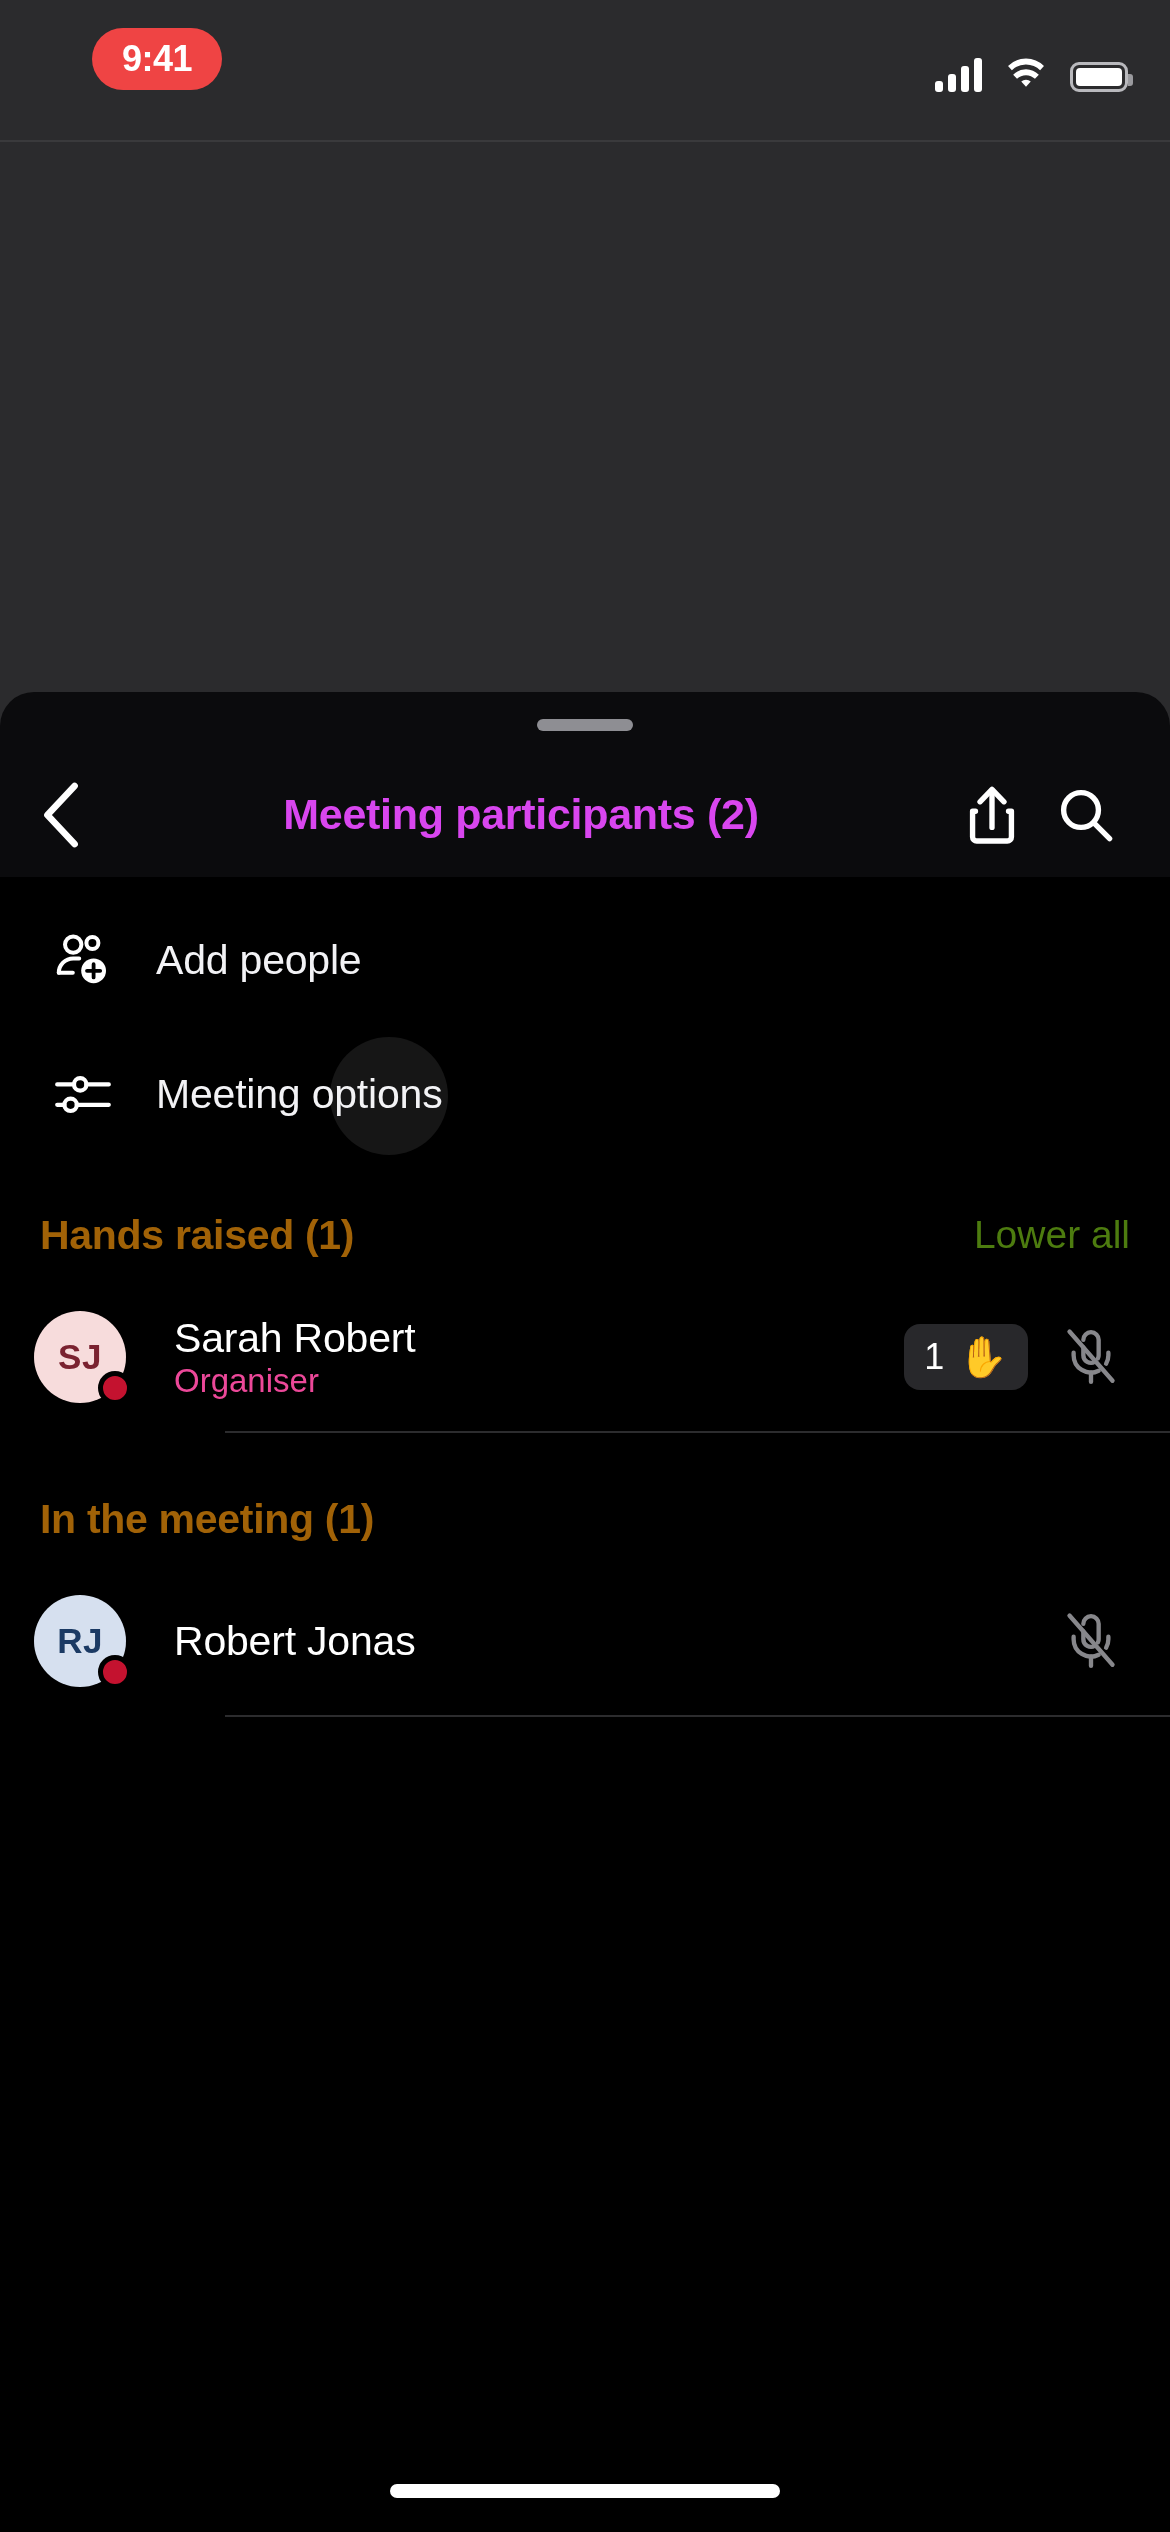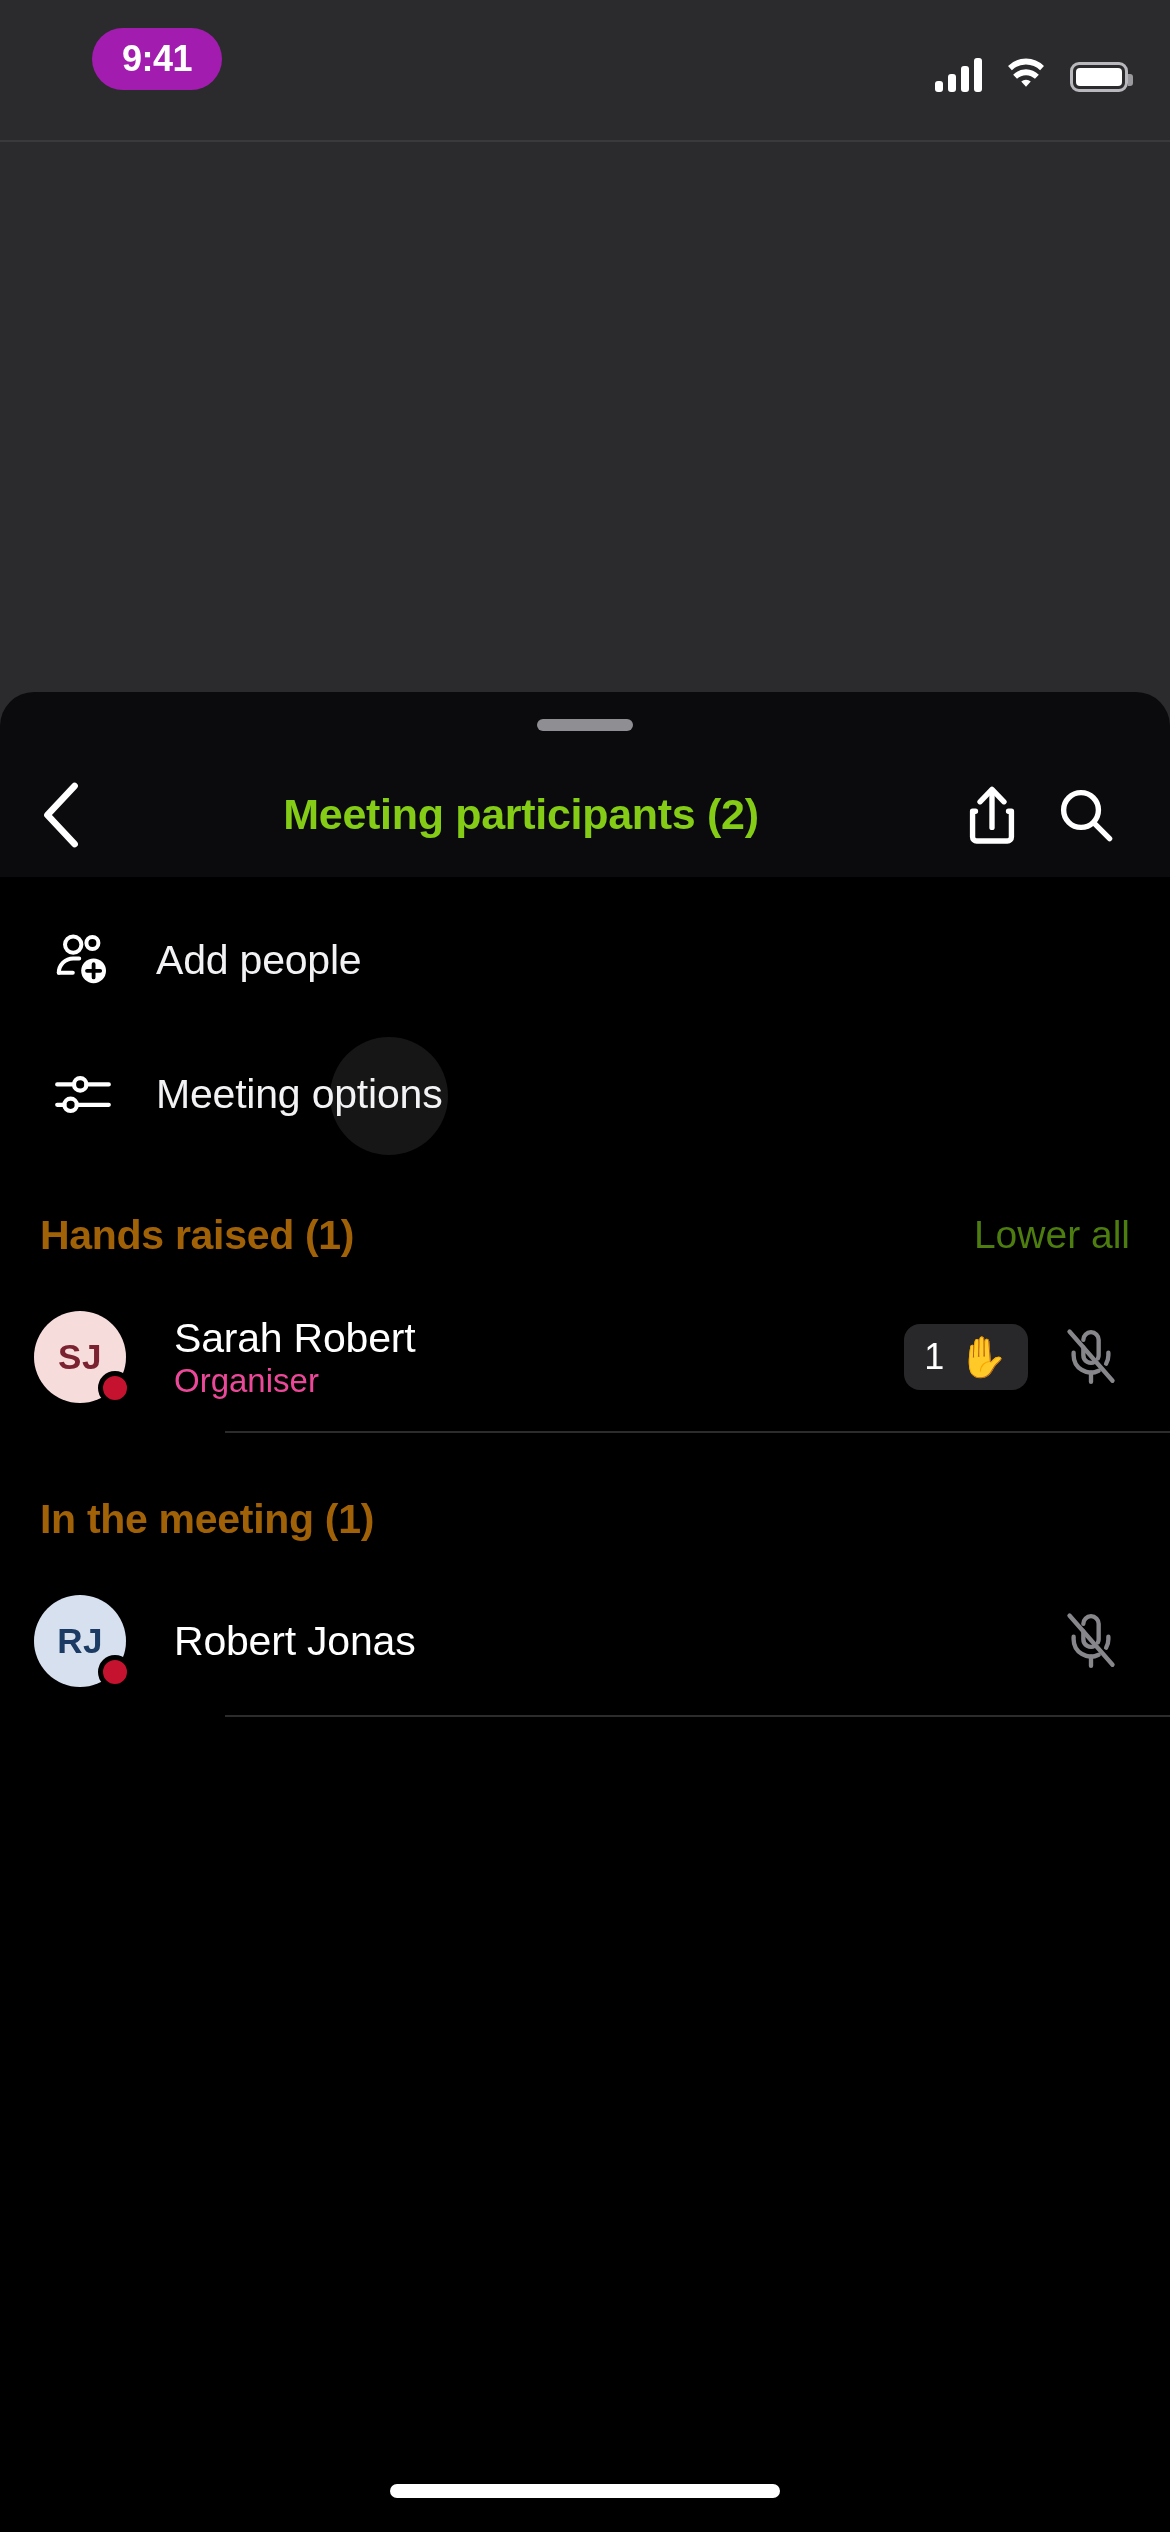--- a/index.html
+++ b/index.html
@@ -70,21 +70,21 @@
   .sheet-header{
     position:absolute; left:0; top:60px; width:1170px; height:125px;
     display:flex; align-items:center;
   }
   .back-btn{
     width:110px; height:110px; margin-left:6px;
     display:flex; align-items:center; justify-content:center;
   }
   .sheet-title{
     flex:1; text-align:center;
-    color:#84cc16; font-size:43px; font-weight:700; letter-spacing:-0.3px;
+    color:#d946ef; font-size:43px; font-weight:700; letter-spacing:-0.3px;
     margin-left:-30px;
   }
   .hdr-actions{ display:flex; align-items:center; gap:22px; margin-right:48px; }
   .hdr-btn{ width:72px; height:80px; display:flex; align-items:center; justify-content:center; }
 
   
   .sheet-body{
     position:absolute; left:0; top:185px; width:1170px; bottom:0;
     background:#000000;
   }
@@ -151,21 +151,21 @@
     bottom:34px; width:390px; height:14px; border-radius:7px; background:#ffffff;
     z-index:9;
   }
 </style>
 </head>
 <body>
 
 <div class="phone">
 
   <div class="statusbar">
-    <div class="call-pill" style="background: #a21caf;">
+    <div class="call-pill" style="background: #ef4444;">
       <span>9:41</span>
     </div>
     <div class="status-icons">
       <div class="signal">
         <i></i>
           <i></i>
           <i></i>
           <i></i>
       </div>
       <svg class="wifi" viewBox="0 0 24 18">

